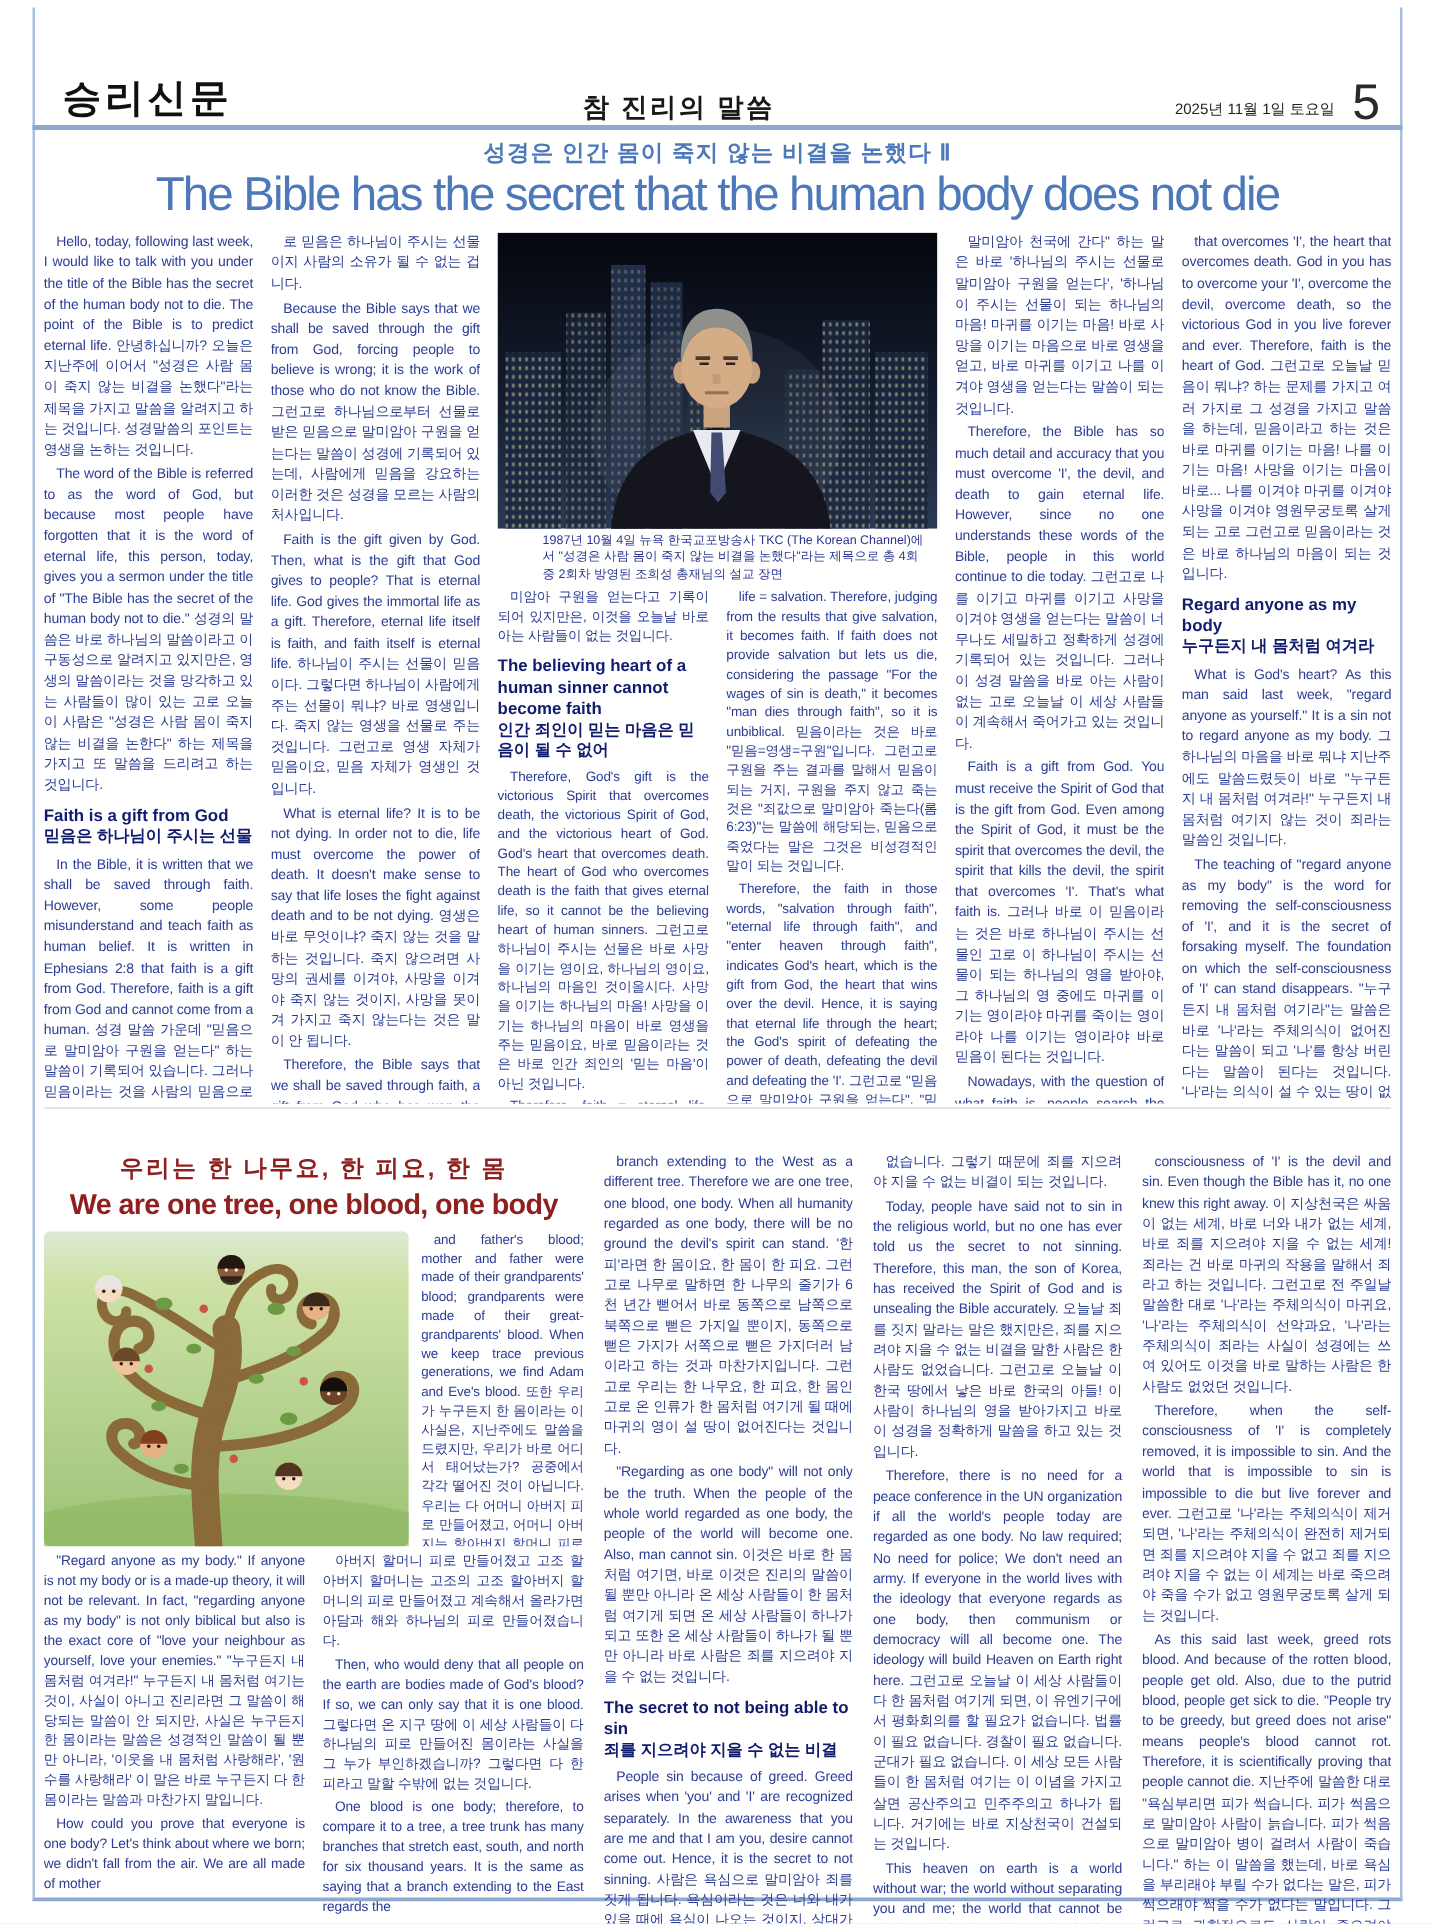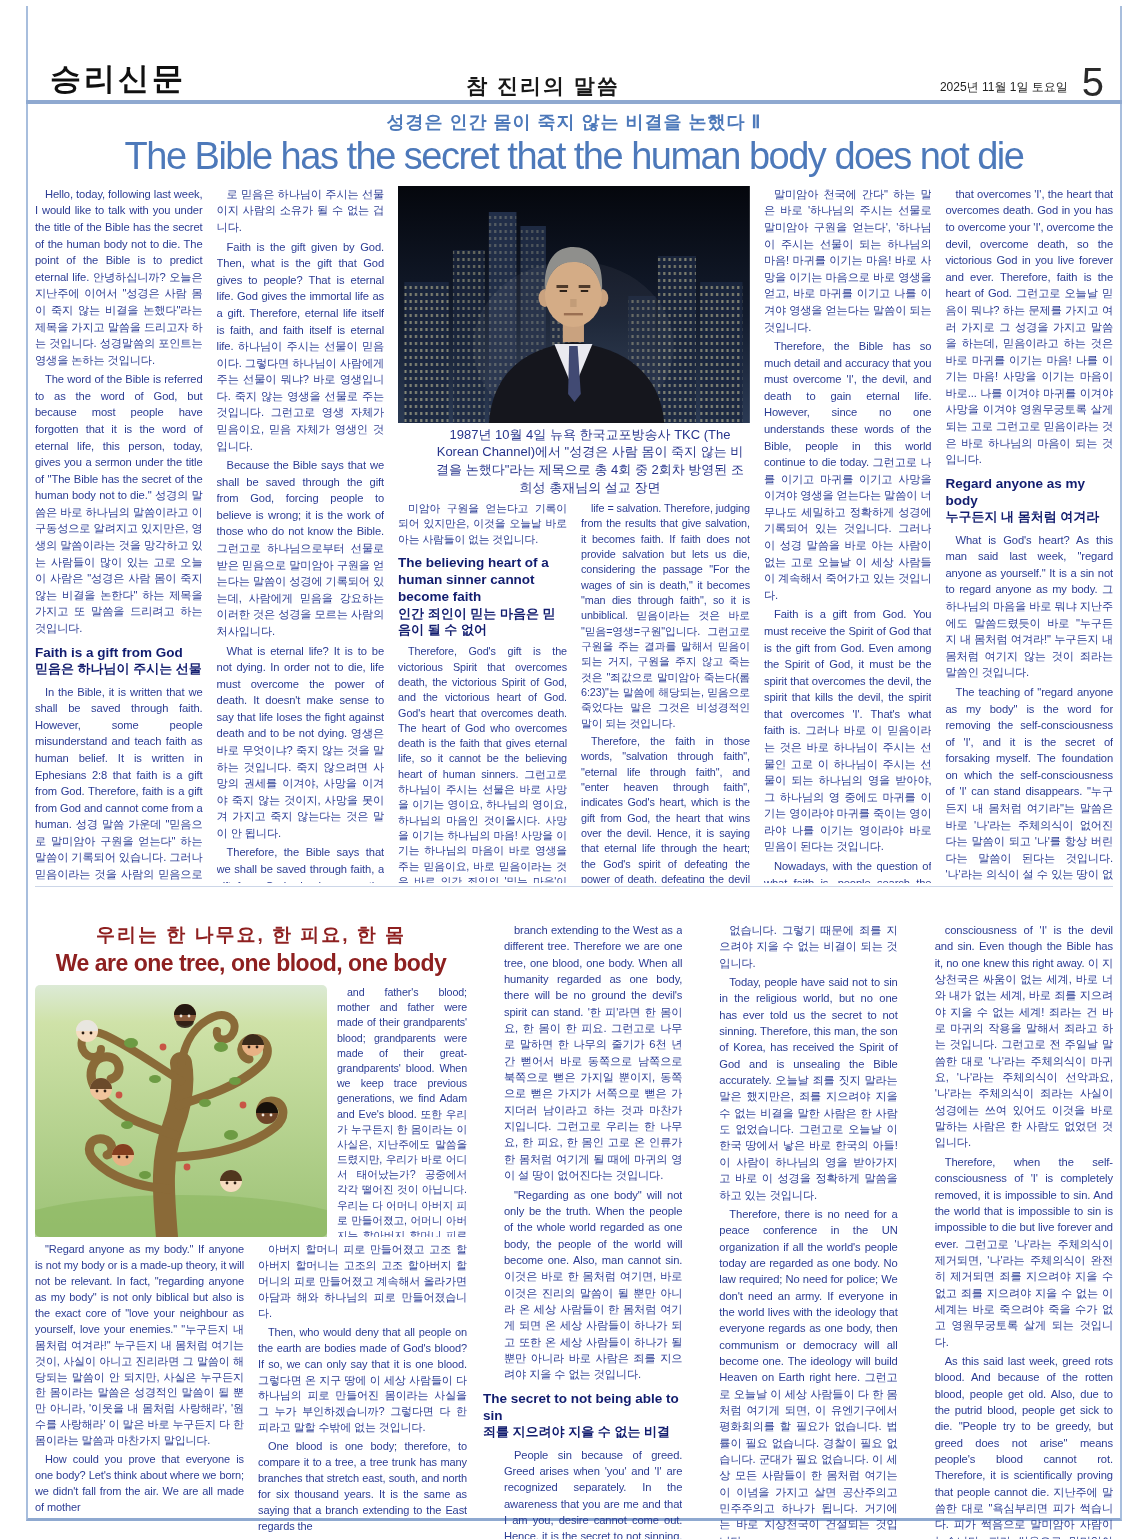--- a/index.html
+++ b/index.html
@@ -14,21 +14,21 @@
   .np-pageno{font-size:40px;font-weight:normal;color:#2a2a2a;line-height:0.9;}
   .head-rule{position:absolute;top:100px;left:26px;right:26px;height:4px;background:#8fa9d0;}
   
   .article1{position:absolute;top:110px;left:35px;width:1078px;}
   .sub-kr{text-align:center;color:#4d79ba;font-weight:bold;font-size:18px;letter-spacing:1px;}
   .headline-en{text-align:center;color:#4d79ba;font-weight:normal;font-size:38px;letter-spacing:-1.5px;white-space:nowrap;line-height:1.05;margin-top:3px;}
   .cols1{display:flex;gap:14px;margin-top:9px;height:697px;overflow:hidden;}
   .col{flex:1;min-width:0;overflow:hidden;}
   .midgroup{flex:2.1;display:flex;flex-direction:column;min-width:0;}
   .photo{width:100%;height:237px;display:block;}
-  .caption{font-size:13px;color:#27358c;text-align:center;line-height:1.35;padding:3px 4px 5px;margin-left:32px;}
+  .caption{font-size:10px;color:#27358c;line-height:1.35;padding:3px 4px 5px;margin-left:32px;}
   .midcols{display:flex;gap:14px;flex:1;overflow:hidden;}
   .midcols .col{font-size:10.8px;}
   .midcols .para{font-size:10.8px;line-height:1.42;}
   
   .para{font-size:11.2px;line-height:1.48;color:#2b3c94;text-align:justify;text-indent:10px;margin:0 0 3px;letter-spacing:-0.1px;}
   .subhead{color:#111c6e;margin:8px 0 6px;line-height:1.25;}
   .subhead span{display:block;}
   .sh-en{font-size:13.5px;font-weight:bold;}
   .sh-kr{font-size:13px;font-weight:bold;}
   
@@ -38,21 +38,21 @@
   .bleft{width:432px;flex:none;display:flex;flex-direction:column;}
   .headline2-kr{text-align:center;color:#8e2020;font-weight:bold;font-size:19px;letter-spacing:2px;}
   .headline2-en{text-align:center;color:#8e2020;font-weight:bold;font-size:23px;letter-spacing:-0.5px;margin-top:2px;}
   .brow-a{display:flex;gap:10px;margin-top:8px;height:252px;}
   .tree-illo{width:292px;height:252px;flex:none;}
   .besidecol{flex:1;min-width:0;overflow:hidden;}
   .besidecol .para{font-size:10.7px;line-height:1.42;}
   .brow-b{display:flex;gap:14px;margin-top:5px;flex:1;overflow:hidden;}
   .brow-b .col .para{font-size:11px;line-height:1.45;}
   .bcol{flex:1;min-width:0;overflow:hidden;}
-  .bcol .para{font-size:11.2px;line-height:1.46;margin-left:21px;}
+  .bcol .para{font-size:11.2px;line-height:1.46;}
 </style>
 </head>
 <body>
 
 <div class="page">
   <div class="page-frame"></div>
 
   <div class="masthead">
     <div class="np-title">승리신문</div>
     <div class="np-section">참 진리의 말씀</div>
@@ -61,32 +61,32 @@
       <div class="np-pageno">5</div>
     </div>
   </div>
   <div class="head-rule"></div>
 
   <div class="article1">
     <div class="sub-kr">성경은 인간 몸이 죽지 않는 비결을 논했다 Ⅱ</div>
     <div class="headline-en">The Bible has the secret that the human body does not die</div>
     <div class="cols1">
       <div class="col">
-          <p class="para">Hello, today, following last week, I would like to talk with you under the title of the Bible has the secret of the human body not to die. The point of the Bible is to predict eternal life. 안녕하십니까?  오늘은 지난주에 이어서 "성경은 사람 몸이 죽지 않는 비결을 논했다"라는 제목을 가지고 말씀을 드리고자 하는 것입니다. 성경말씀의 포인트는 영생을 논하는 것입니다.</p>
+          <p class="para">Hello, today, following last week, I would like to talk with you under the title of the Bible has the secret of the human body not to die. The point of the Bible is to predict eternal life. 안녕하십니까?  오늘은 지난주에 이어서 "성경은 사람 몸이 죽지 않는 비결을 논했다"라는 제목을 가지고 말씀을 알려지고 하는 것입니다. 성경말씀의 포인트는 영생을 논하는 것입니다.</p>
           <p class="para">The word of the Bible is referred to as the word of God, but because most people have forgotten that it is the word of eternal life, this person, today, gives you a sermon under the title of "The Bible has the secret of the human body not to die." 성경의 말씀은 바로 하나님의 말씀이라고 이구동성으로 알려지고 있지만은, 영생의 말씀이라는 것을 망각하고 있는 사람들이 많이 있는 고로 오늘 이 사람은 "성경은 사람 몸이 죽지 않는 비결을 논한다" 하는 제목을 가지고 또 말씀을 드리려고 하는 것입니다.</p>
           <h3 class="subhead">
             <span class="sh-en">Faith is a gift from God</span>
             <span class="sh-kr">믿음은 하나님이 주시는 선물</span>
           </h3>
           <p class="para">In the Bible, it is written that we shall be saved through faith. However, some people misunderstand and teach faith as human belief. It is written in Ephesians 2:8 that faith is a gift from God. Therefore, faith is a gift from God and cannot come from a human. 성경 말씀 가운데 "믿음으로 말미암아 구원을 얻는다" 하는 말씀이 기록되어 있습니다. 그러나 믿음이라는 것을 사람의 믿음으로 착각하고 가르치는 사람들이 있습니다. 성경은 "믿음이라는 것은 하나님이 주신 선물"이라고 에베소서 2장 8절에 기록되어 있습니다. 그런고</p>
         </div>
       <div class="col">
           <p class="para">로 믿음은 하나님이 주시는 선물이지 사람의 소유가 될 수 없는 겁니다.</p>
+          <p class="para">Because the Bible says that we shall be saved through the gift from God, forcing people to believe is wrong; it is the work of those who do not know the Bible.  그런고로 하나님으로부터 선물로 받은 믿음으로 말미암아 구원을 얻는다는 말씀이 성경에 기록되어 있는데, 사람에게 믿음을 강요하는 이러한 것은 성경을 모르는 사람의 처사입니다.</p>
           <p class="para">Faith is the gift given by God. Then, what is the gift that God gives to people? That is eternal life. God gives the immortal life as a gift. Therefore, eternal life itself is faith, and faith itself is eternal life.  하나님이 주시는 선물이 믿음이다. 그렇다면 하나님이 사람에게 주는 선물이 뭐냐? 바로 영생입니다. 죽지 않는 영생을 선물로 주는 것입니다. 그런고로 영생 자체가 믿음이요, 믿음 자체가 영생인 것입니다.</p>
-          <p class="para">Because the Bible says that we shall be saved through the gift from God, forcing people to believe is wrong; it is the work of those who do not know the Bible.  그런고로 하나님으로부터 선물로 받은 믿음으로 말미암아 구원을 얻는다는 말씀이 성경에 기록되어 있는데, 사람에게 믿음을 강요하는 이러한 것은 성경을 모르는 사람의 처사입니다.</p>
           <p class="para">What is eternal life? It is to be not dying. In order not to die, life must overcome the power of death. It doesn't make sense to say that life loses the fight against death and to be not dying.  영생은 바로 무엇이냐? 죽지 않는 것을 말하는 것입니다. 죽지 않으려면 사망의 권세를 이겨야, 사망을 이겨야 죽지 않는 것이지, 사망을 못이겨 가지고 죽지 않는다는 것은 말이 안 됩니다.</p>
           <p class="para">Therefore, the Bible says that we shall be saved through faith, a gift from God who has won the fight against death. But today, no one knows it correctly.  그런고로 성경은 사망을 이겨서 영생을 얻는, 하나님이 주시는 선물이 되는 믿음으로 말</p>
         </div>
       <div class="midgroup">
         <svg class="photo" viewBox="0 0 333 237" preserveAspectRatio="none">
           <defs>
             <linearGradient id="sky" x1="0" y1="0" x2="0" y2="1">
               <stop offset="0" stop-color="#05070d"></stop>
                 <stop offset="0.55" stop-color="#131c2e"></stop>
                 <stop offset="1" stop-color="#2b3a54"></stop>

